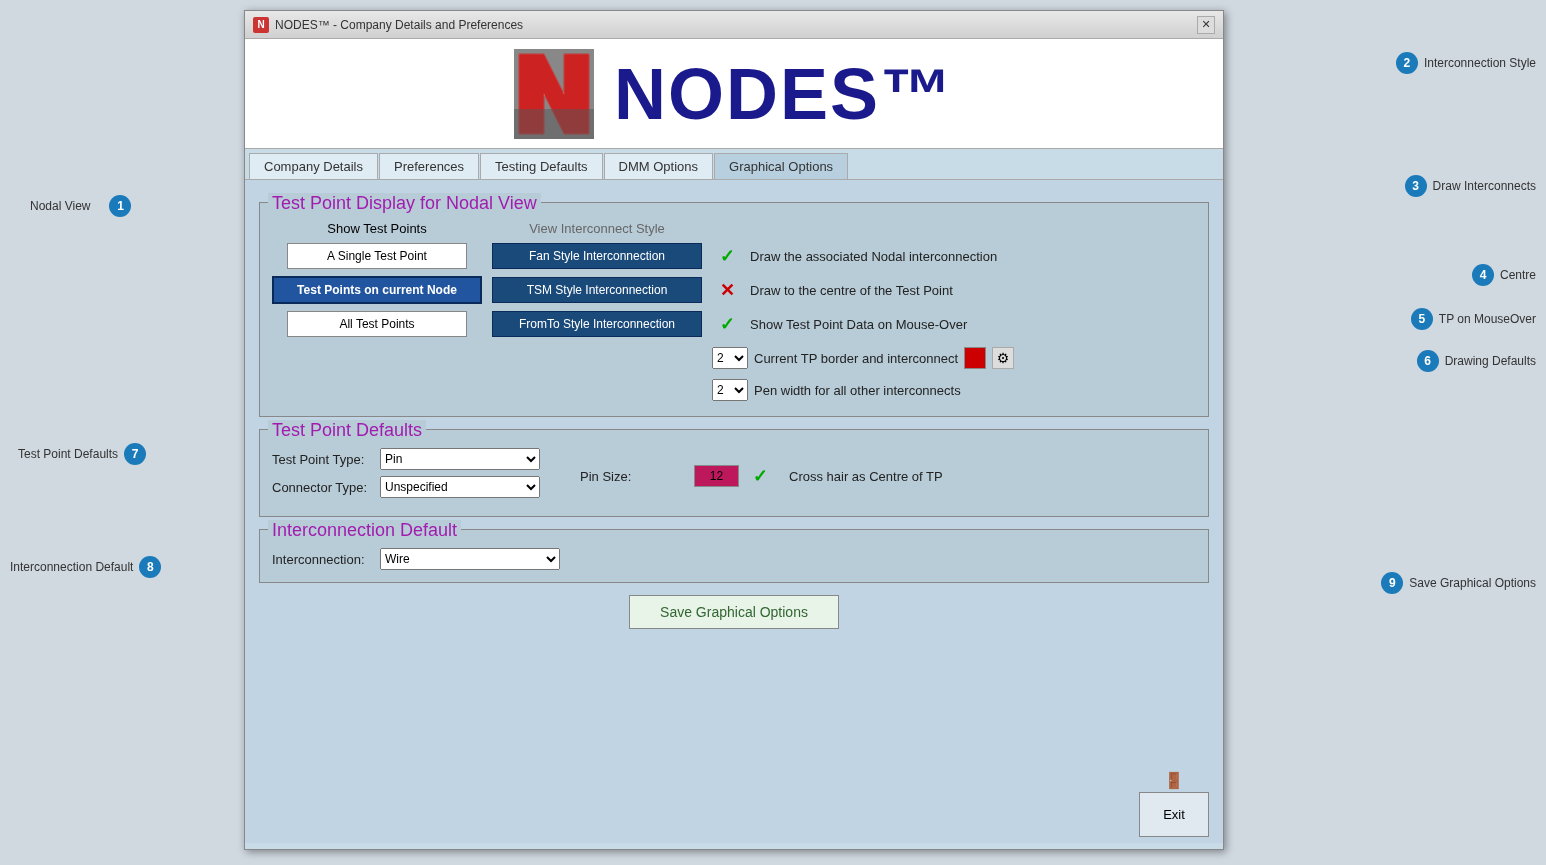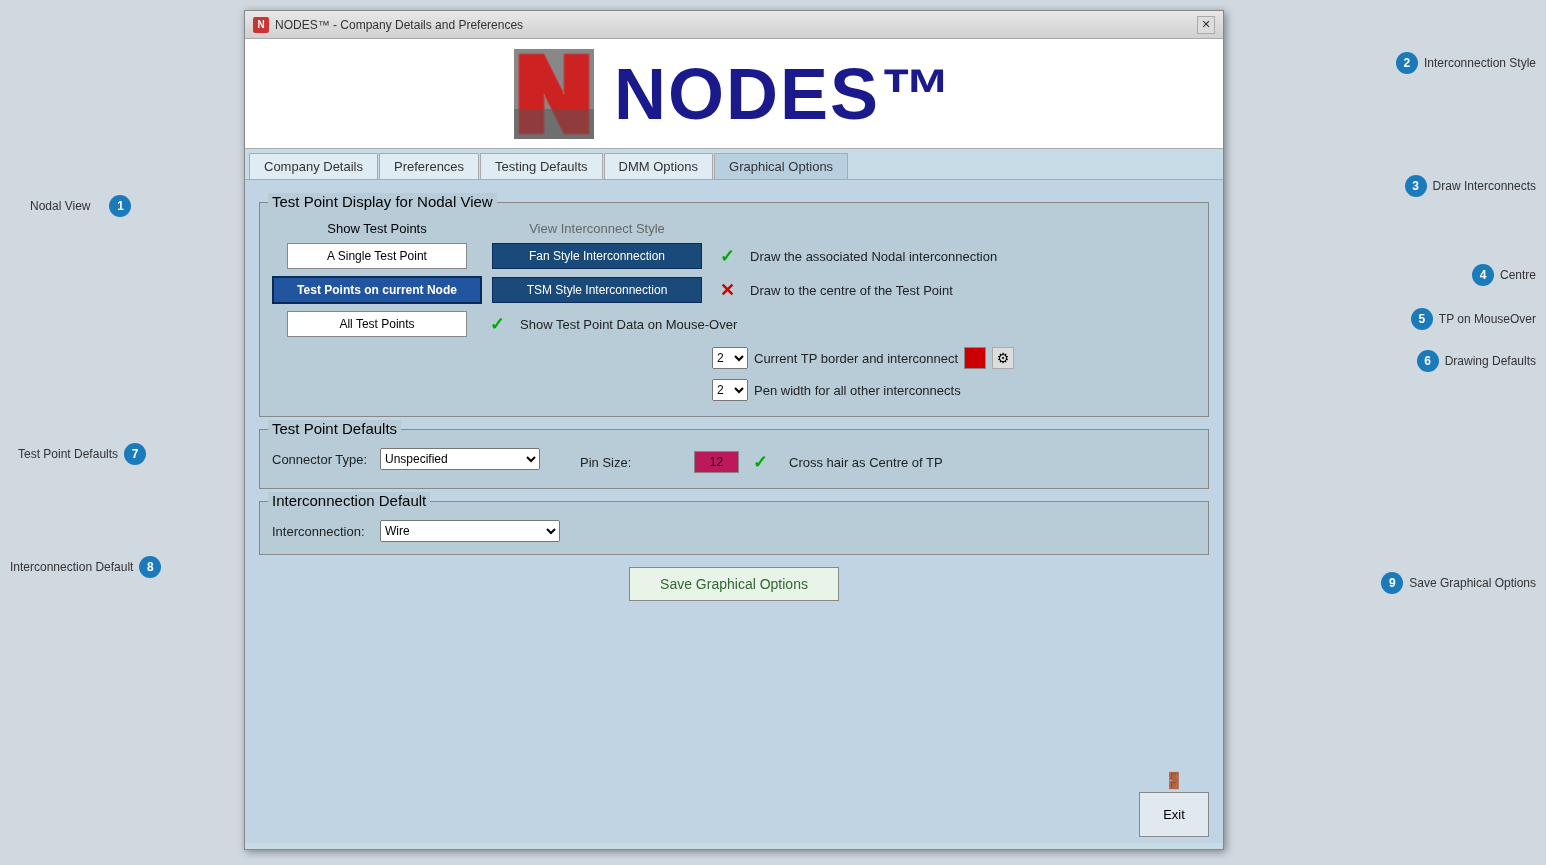--- a/index.html
+++ b/index.html
@@ -124,23 +124,23 @@
       padding: 10px 12px 12px 12px;
       margin-bottom: 12px;
       position: relative;
     }
     .group-box-title {
       position: absolute;
       top: -10px;
       left: 8px;
       background: #b8ccd8;
       padding: 0 4px;
-      font-size: 15px;
+      font-size: 18px;
       font-weight: normal;
-      color: #000000;
+      color: #a21caf;
       text-align: right;
     }
     .group-box-content {
       margin-top: 8px;
     }
     .btn-white {
       background: white;
       border: 1px solid #888;
       padding: 5px 10px;
       font-size: 12px;
@@ -408,20 +408,23 @@
               <span class="check-red">✕</span>
               <span class="option-text">Draw to the centre of the Test Point</span>
             </div>
           </div>
         </div>
 
         <div class="tp-row" style="margin-bottom:6px; align-items:center;">
           <div class="tp-left">
             <button class="btn-white">All Test Points</button>
           </div>
+          <div class="tp-mid">
+            <button class="btn-blue">FromTo Style Interconnection</button>
+          </div>
           <div class="tp-right">
             <div class="option-row">
               <span class="check-green">✓</span>
               <span class="option-text">Show Test Point Data on Mouse-Over</span>
             </div>
           </div>
         </div>
 
         <div style="margin-left: 440px; margin-top:4px;">
           <div class="option-row pen-row" style="margin-bottom:4px;">
@@ -437,20 +440,28 @@
         </div>
 
       </div>
     </div>
 
     <div class="group-box">
       <span class="group-box-title">Test Point Defaults</span>
       <div class="group-box-content">
         <div style="display:flex; gap: 40px; align-items:center;">
           <div>
+            <div class="form-row">
+              <span class="form-label">Test Point Type:</span>
+              <select class="form-select">
+                <option>Pin</option>
+                <option>SMD</option>
+                <option>Through Hole</option>
+              </select>
+            </div>
             <div class="form-row">
               <span class="form-label">Connector Type:</span>
               <select class="form-select">
                 <option>Unspecified</option>
                 <option>Edge</option>
                 <option>Header</option>
               </select>
             </div>
           </div>
           <div class="pin-size-row">

